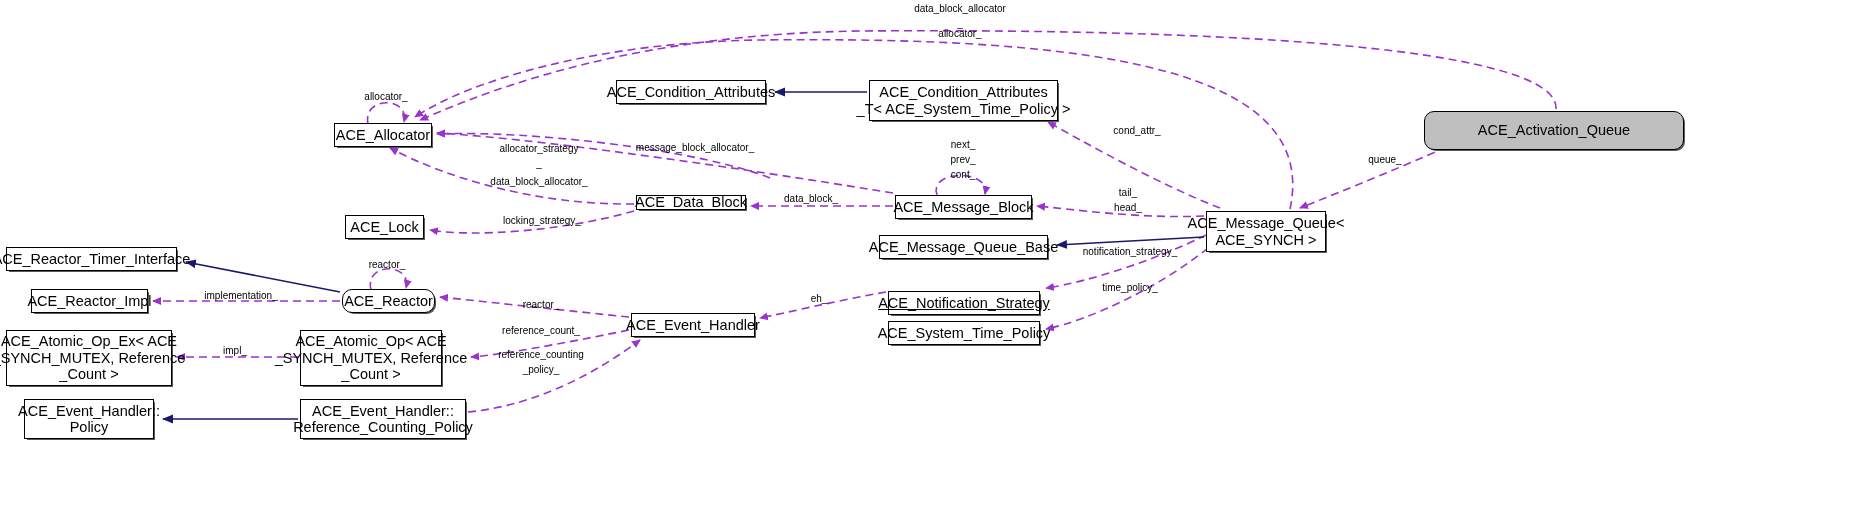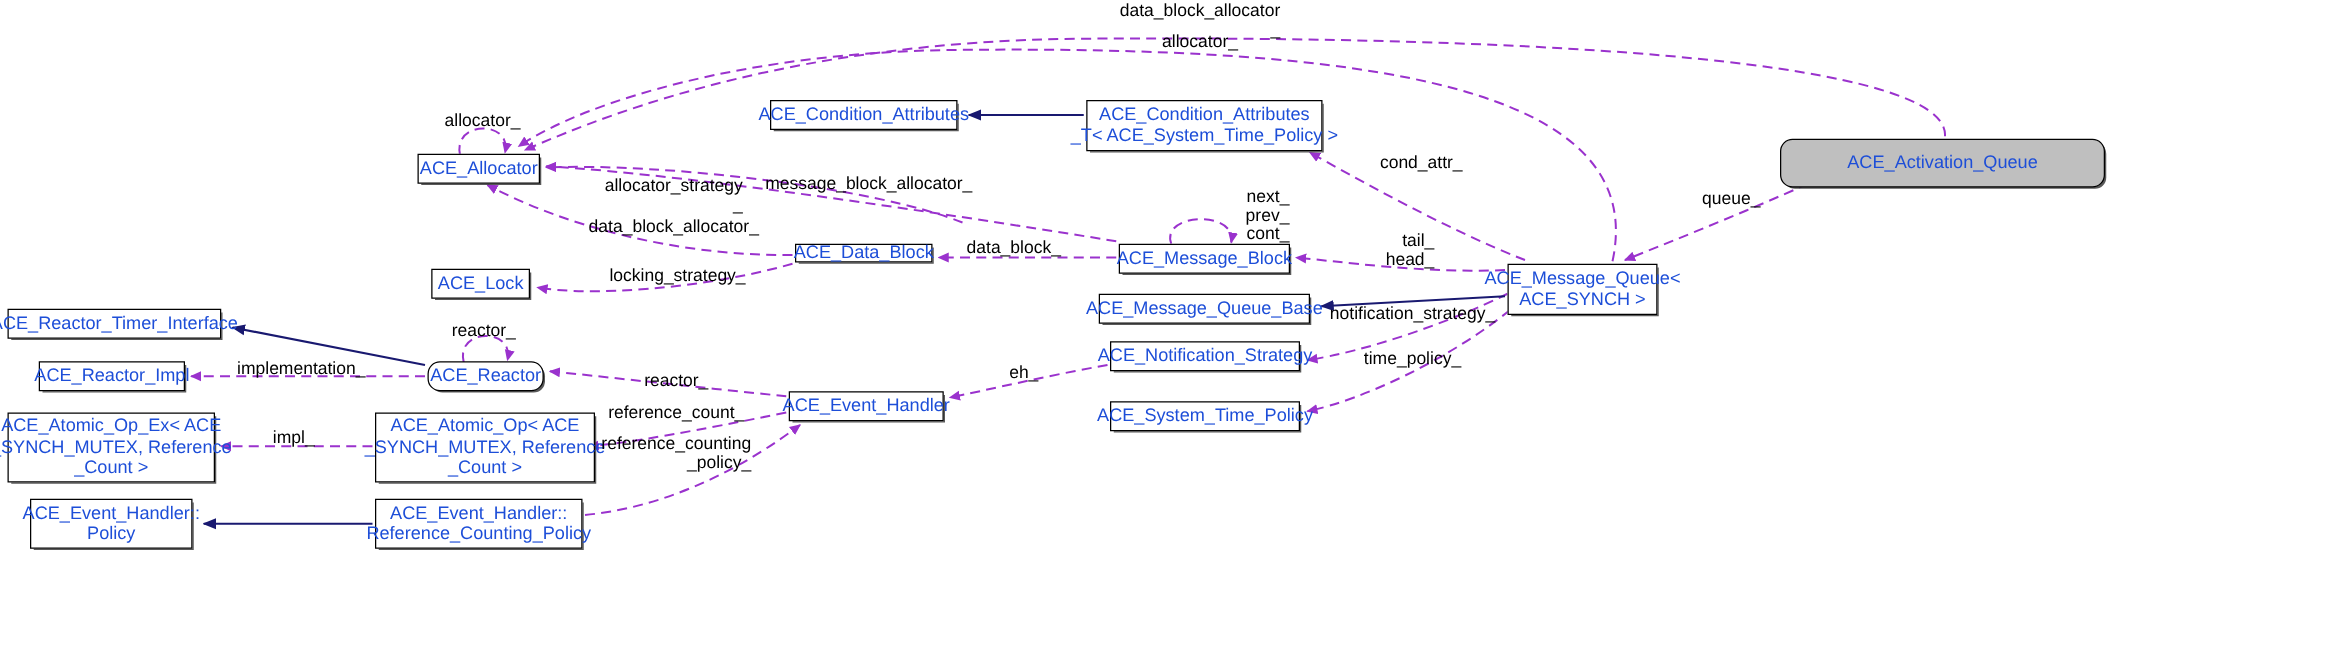--- a/index.html
+++ b/index.html
@@ -21,41 +21,41 @@
     top: 0;
     width: 1873px;
     height: 525px;
     pointer-events: none;
   }
   .node {
     position: absolute;
     box-sizing: border-box;
     border: 1px solid #000000;
     background: #ffffff;
-    color: #1d4ed8;
+    color: #000000;
     font-size: 14.5px;
     line-height: 16.5px;
     text-align: center;
     display: flex;
     align-items: center;
     justify-content: center;
     padding: 1px 5px;
     white-space: pre;
     box-shadow: 2px 2px 0 -1px rgba(60,60,60,0.85);
   }
   .node.highlight {
     background: #bfbfbf;
   }
   .edge-label {
     position: absolute;
-    font-size: 14px;
+    font-size: 10px;
     line-height: 15px;
     color: #000000;
     white-space: pre;
-    text-align: right;
+    text-align: center;
     transform: translate(-50%, -50%);
     pointer-events: none;
   }
 </style>
 </head>
 <body>
 
 <div id="canvas">
 
   <svg id="edge-layer" viewBox="0 0 1873 525" xmlns="http://www.w3.org/2000/svg">
@@ -130,49 +130,49 @@
       <div class="node" style="left: 1206px; top: 211px; width: 120px; height: 41px;"><span>ACE_Message_Queue&lt;
 ACE_SYNCH &gt;</span></div>
       <div class="node" style="left: 616px; top: 80px; width: 150px; height: 24px;"><span>ACE_Condition_Attributes</span></div>
       <div class="node" style="left: 869px; top: 80px; width: 189px; height: 41px;"><span>ACE_Condition_Attributes
 _T&lt; ACE_System_Time_Policy &gt;</span></div>
       <div class="node" style="left: 334px; top: 123px; width: 98px; height: 24px;"><span>ACE_Allocator</span></div>
       <div class="node" style="left: 636px; top: 195px; width: 110px; height: 15px;"><span>ACE_Data_Block</span></div>
       <div class="node" style="left: 895px; top: 195px; width: 137px; height: 24px;"><span>ACE_Message_Block</span></div>
       <div class="node" style="left: 345px; top: 215px; width: 79px; height: 24px;"><span>ACE_Lock</span></div>
       <div class="node" style="left: 879px; top: 235px; width: 169px; height: 24px;"><span>ACE_Message_Queue_Base</span></div>
-      <div class="node" style="left: 888px; top: 273px; width: 152px; height: 24px;"><span>ACE_Notification_Strategy</span></div>
+      <div class="node" style="left: 888px; top: 291px; width: 152px; height: 24px; text-decoration: underline;"><span>ACE_Notification_Strategy</span></div>
       <div class="node" style="left: 888px; top: 321px; width: 152px; height: 24px;"><span>ACE_System_Time_Policy</span></div>
       <div class="node" style="left: 6px; top: 247px; width: 171px; height: 24px;"><span>ACE_Reactor_Timer_Interface</span></div>
       <div class="node" style="left: 31px; top: 289px; width: 117px; height: 24px;"><span>ACE_Reactor_Impl</span></div>
       <div class="node" style="left: 342px; top: 289px; width: 93px; height: 24px; border-radius: 10px;"><span>ACE_Reactor</span></div>
       <div class="node" style="left: 631px; top: 313px; width: 124px; height: 24px;"><span>ACE_Event_Handler</span></div>
       <div class="node" style="left: 6px; top: 330px; width: 166px; height: 56px;"><span>ACE_Atomic_Op_Ex&lt; ACE
 _SYNCH_MUTEX, Reference
 _Count &gt;</span></div>
-      <div class="node" style="left: 300px; top: 330px; width: 176px; height: 56px; justify-content: center;"><span>ACE_Atomic_Op&lt; ACE
+      <div class="node" style="left: 300px; top: 330px; width: 142px; height: 56px; justify-content: center;"><span>ACE_Atomic_Op&lt; ACE
 _SYNCH_MUTEX, Reference
 _Count &gt;</span></div>
       <div class="node" style="left: 24px; top: 399px; width: 130px; height: 40px;"><span>ACE_Event_Handler::
 Policy</span></div>
       <div class="node" style="left: 300px; top: 399px; width: 166px; height: 40px;"><span>ACE_Event_Handler::
 Reference_Counting_Policy</span></div>
     </div>
   <div id="label-layer">
       <div class="edge-label" style="left: 386px; top: 96px;">allocator_</div>
       <div class="edge-label" style="left: 960px; top: 16px;">data_block_allocator
 _</div>
       <div class="edge-label" style="left: 960px; top: 33px;">allocator_</div>
       <div class="edge-label" style="left: 539px; top: 156px;">allocator_strategy
 _</div>
       <div class="edge-label" style="left: 695px; top: 147px;">message_block_allocator_</div>
       <div class="edge-label" style="left: 539px; top: 181px;">data_block_allocator_</div>
       <div class="edge-label" style="left: 542px; top: 220px;">locking_strategy_</div>
       <div class="edge-label" style="left: 1137px; top: 130px;">cond_attr_</div>
-      <div class="edge-label" style="left: 1014px; top: 159px; margin-top: 13px;">next_
+      <div class="edge-label" style="left: 963px; top: 159px;">next_
 prev_
 cont_</div>
       <div class="edge-label" style="left: 811px; top: 198px;">data_block_</div>
       <div class="edge-label" style="left: 1128px; top: 200px;">tail_
 head_</div>
       <div class="edge-label" style="left: 1130px; top: 251px;">notification_strategy_</div>
       <div class="edge-label" style="left: 1130px; top: 287px;">time_policy_</div>
       <div class="edge-label" style="left: 1385px; top: 159px;">queue_</div>
       <div class="edge-label" style="left: 241px; top: 295px;">implementation_</div>
       <div class="edge-label" style="left: 387px; top: 264px;">reactor_</div>

